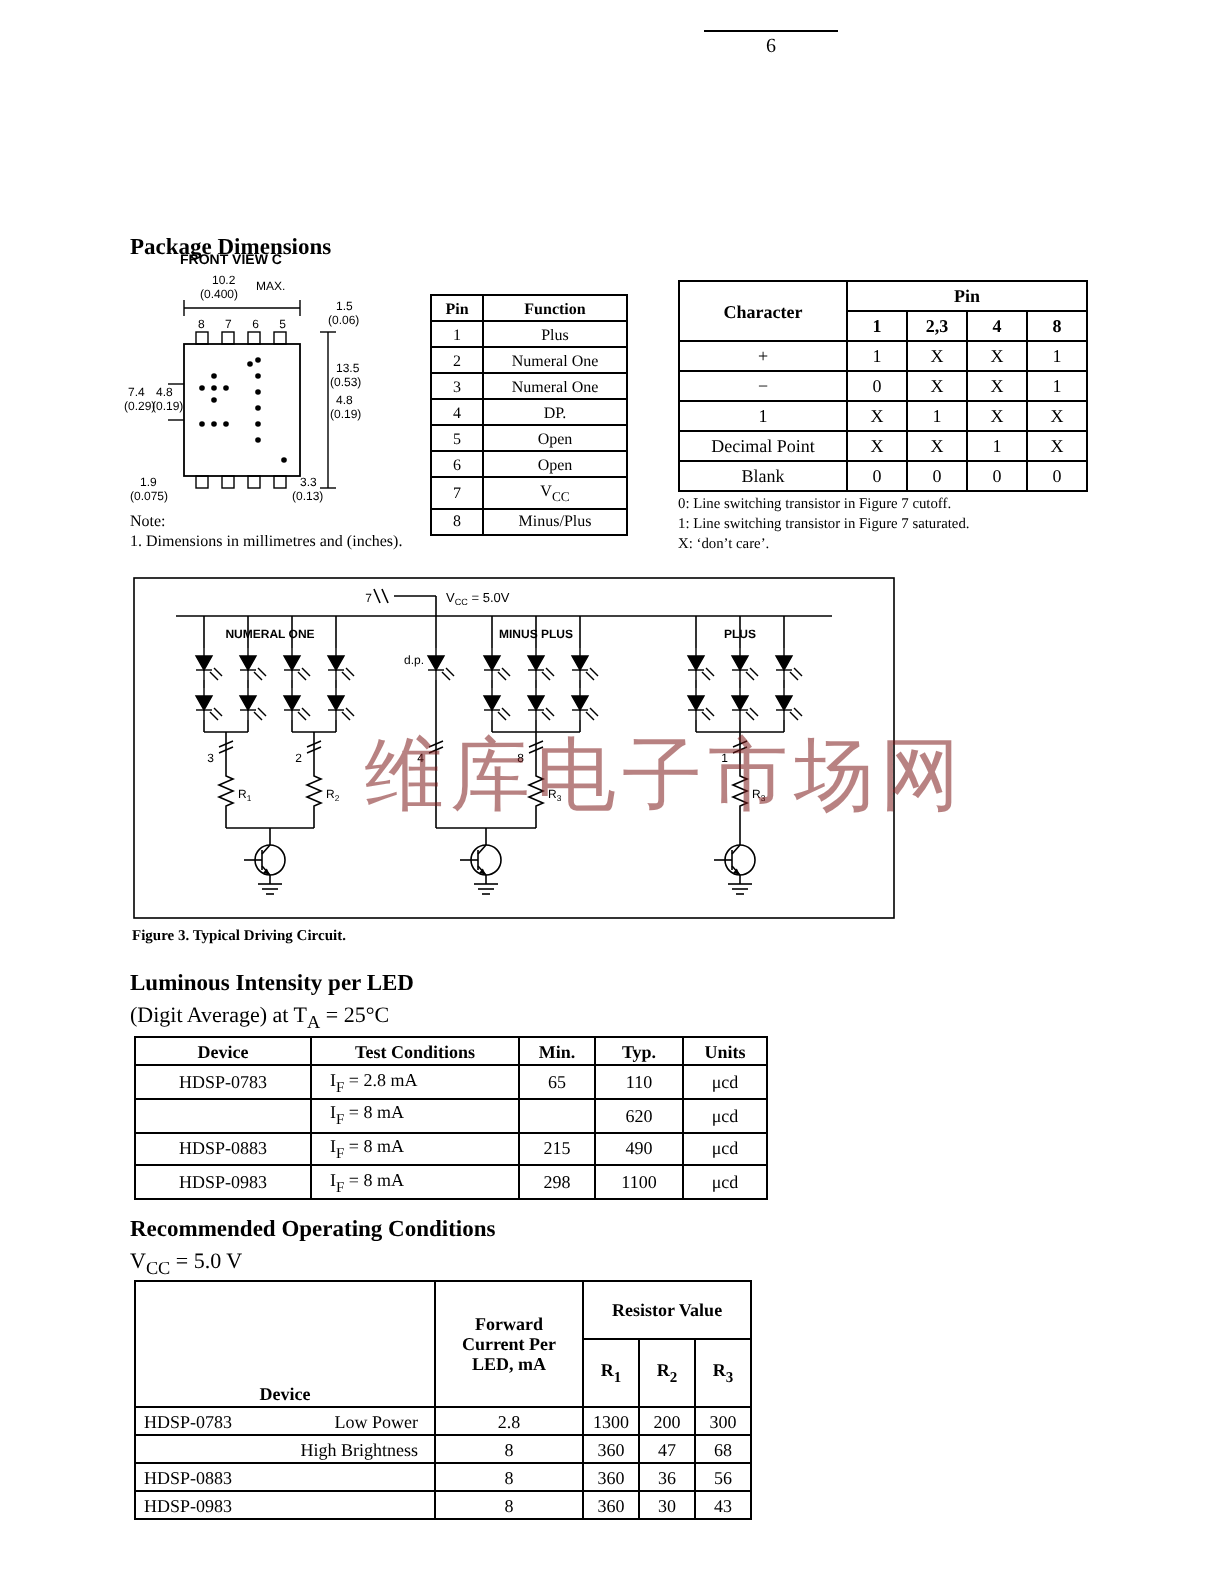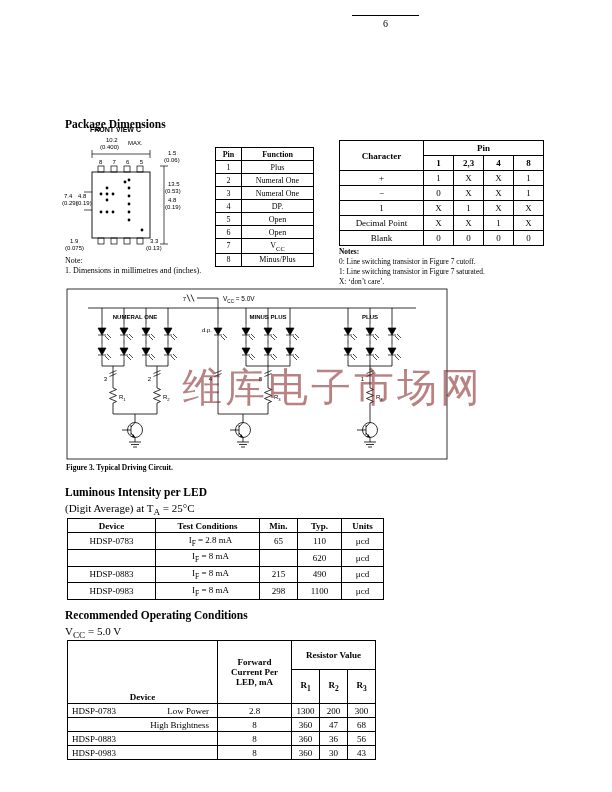--- a/index.html
+++ b/index.html
@@ -14,21 +14,21 @@
   .char-notes{font-size:7.4px;line-height:1.35;width:210px}
   .char-notes .notes-label{font-weight:bold}
   .fig-caption{font-size:7.5px;font-weight:bold;font-family:Liberation Serif, serif}
   table{border-collapse:collapse;table-layout:fixed;background:#fff}
   th,td{border:1px solid #000;padding:1.5px 3px;text-align:center;vertical-align:middle}
   th{font-weight:bold}
   .pin-table{font-size:8px;width:98px}
   .char-table{font-size:9px;width:204px}
   .char-table th,.char-table td{padding:2px 3px}
   .lum-table{font-size:9px;width:316px}
-  .lum-table .cell-cond{text-align:center;padding-left:9px}
+  .lum-table .cell-cond{text-align:left;padding-left:9px}
   .rec-table{font-size:9px;width:308px}
   .rec-table .fwd-h{padding:16px 6px}
   .rec-table .dev-h{vertical-align:bottom}
   .rec-table .cell-device{text-align:left;padding-left:4px}
   .rec-table .dev-variant{float:right;margin-right:5px}
   svg text{font-family:"Liberation Sans",sans-serif}
   .watermark{font-family:Liberation Serif, serif;font-size:40px;color:#7f1d1d;
              opacity:.55;letter-spacing:3px;white-space:nowrap}
 </style>
 </head>
@@ -203,21 +203,20 @@
         <td>Blank</td>
         <td>0</td>
         <td>0</td>
         <td>0</td>
         <td>0</td>
       </tr>
     </tbody>
 </table>
 
 <div class="abs char-notes" style="left:339px;top:247px">
-  <div class="notes-label">Notes:</div>
   <div>
       <div>0: Line switching transistor in Figure 7 cutoff.</div>
       <div>1: Line switching transistor in Figure 7 saturated.</div>
       <div>X: ‘don’t care’.</div>
     </div>
 </div>
 
 <svg class="abs" style="left:66px;top:288px" width="382" height="172" viewBox="0 0 382 172" font-size="6" fill="#000">
   <defs>
     <g id="led" stroke="#000" stroke-width="0.7">

